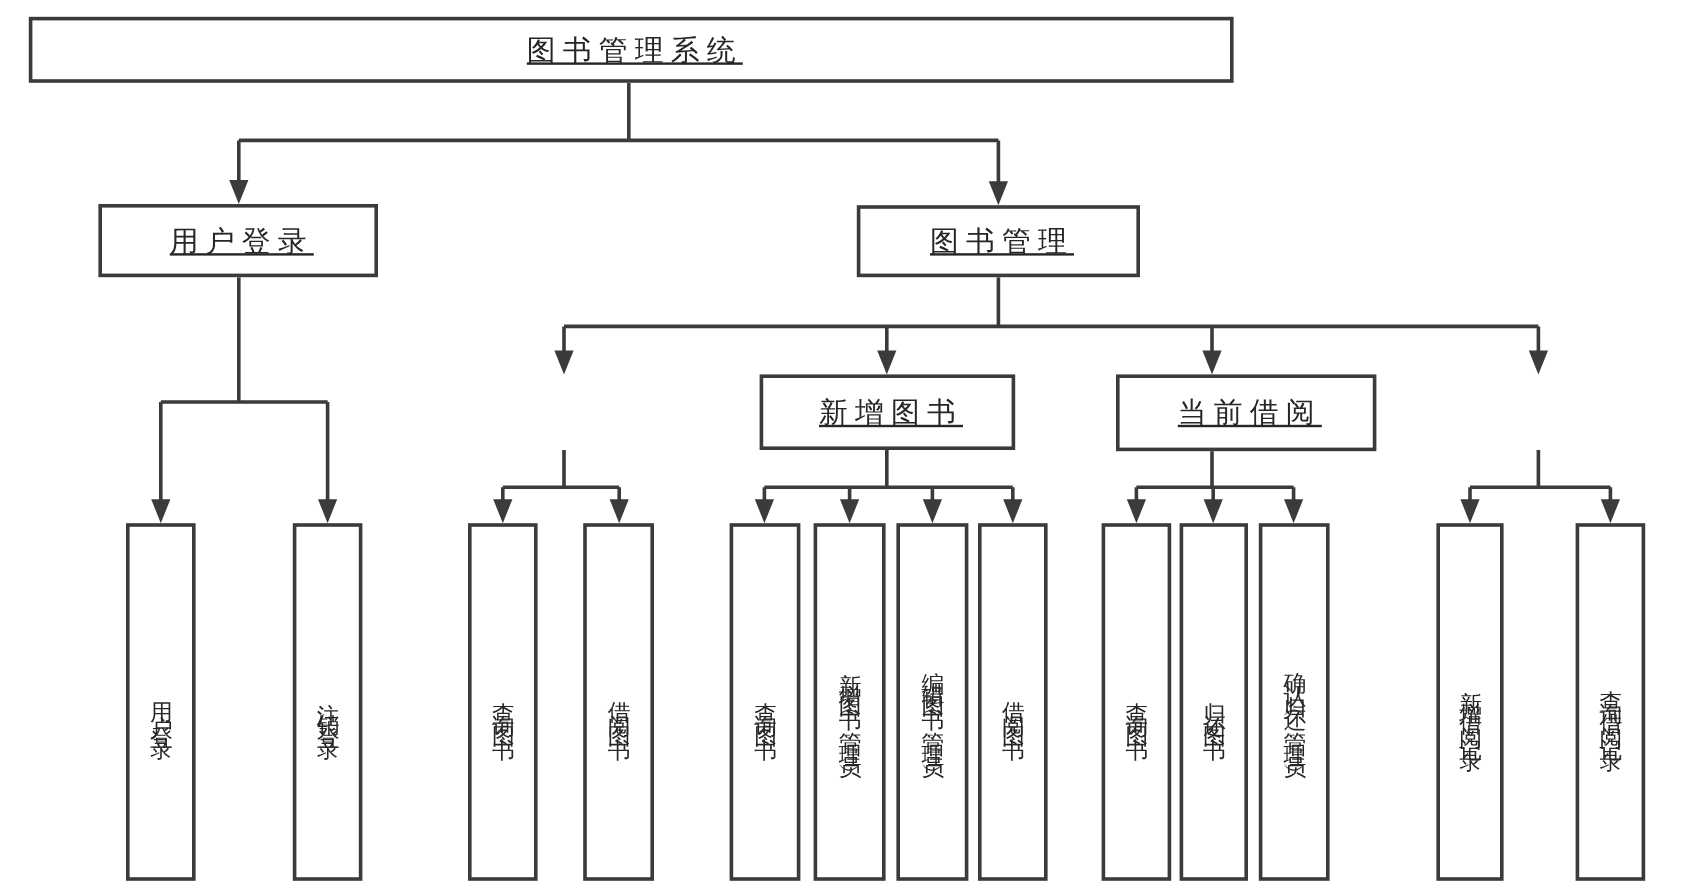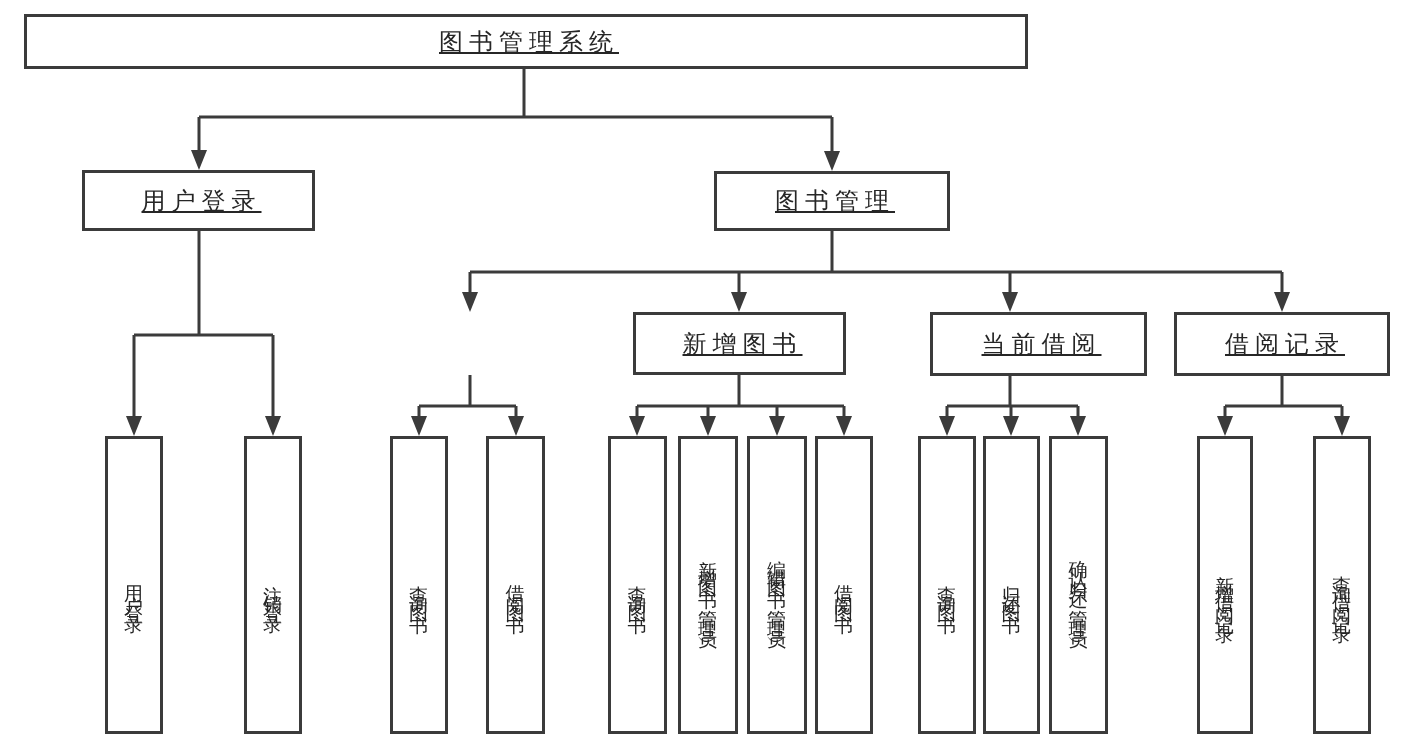--- a/index.html
+++ b/index.html
@@ -82,21 +82,20 @@
     <use href="#ah" x="1342" y="436"></use>
   </svg>
 
   <div class="box hbox" style="left:24px;top:14px;width:1004px;height:55px;">图书管理系统</div>
 
   <div class="box hbox" style="left:82px;top:170px;width:233px;height:61px;">用户登录</div>
   <div class="box hbox" style="left:714px;top:171px;width:236px;height:60px;">图书管理</div>
 
   <div class="box hbox" style="left:633px;top:312px;width:213px;height:63px;">新增图书</div>
   <div class="box hbox" style="left:901px;top:312px;width:217px;height:64px;margin-left:29px;">当前借阅</div>
-  <div class="box hbox" style="left:1174px;top:312px;width:216px;height:64px;">借阅记录</div>
 
   <div class="box vbox" style="left:105px;top:436px;width:58px;height:298px;">用户登录</div>
   <div class="box vbox" style="left:244px;top:436px;width:58px;height:298px;">注销登录</div>
 
   <div class="box vbox" style="left:390px;top:436px;width:58px;height:298px;">查询图书</div>
   <div class="box vbox" style="left:486px;top:436px;width:59px;height:298px;">借阅图书</div>
 
   <div class="box vbox" style="left:608px;top:436px;width:59px;height:298px;">查询图书</div>
   <div class="box vbox" style="left:678px;top:436px;width:60px;height:298px;">新增图书（管理员）</div>
   <div class="box vbox" style="left:747px;top:436px;width:60px;height:298px;">编辑图书（管理员）</div>

